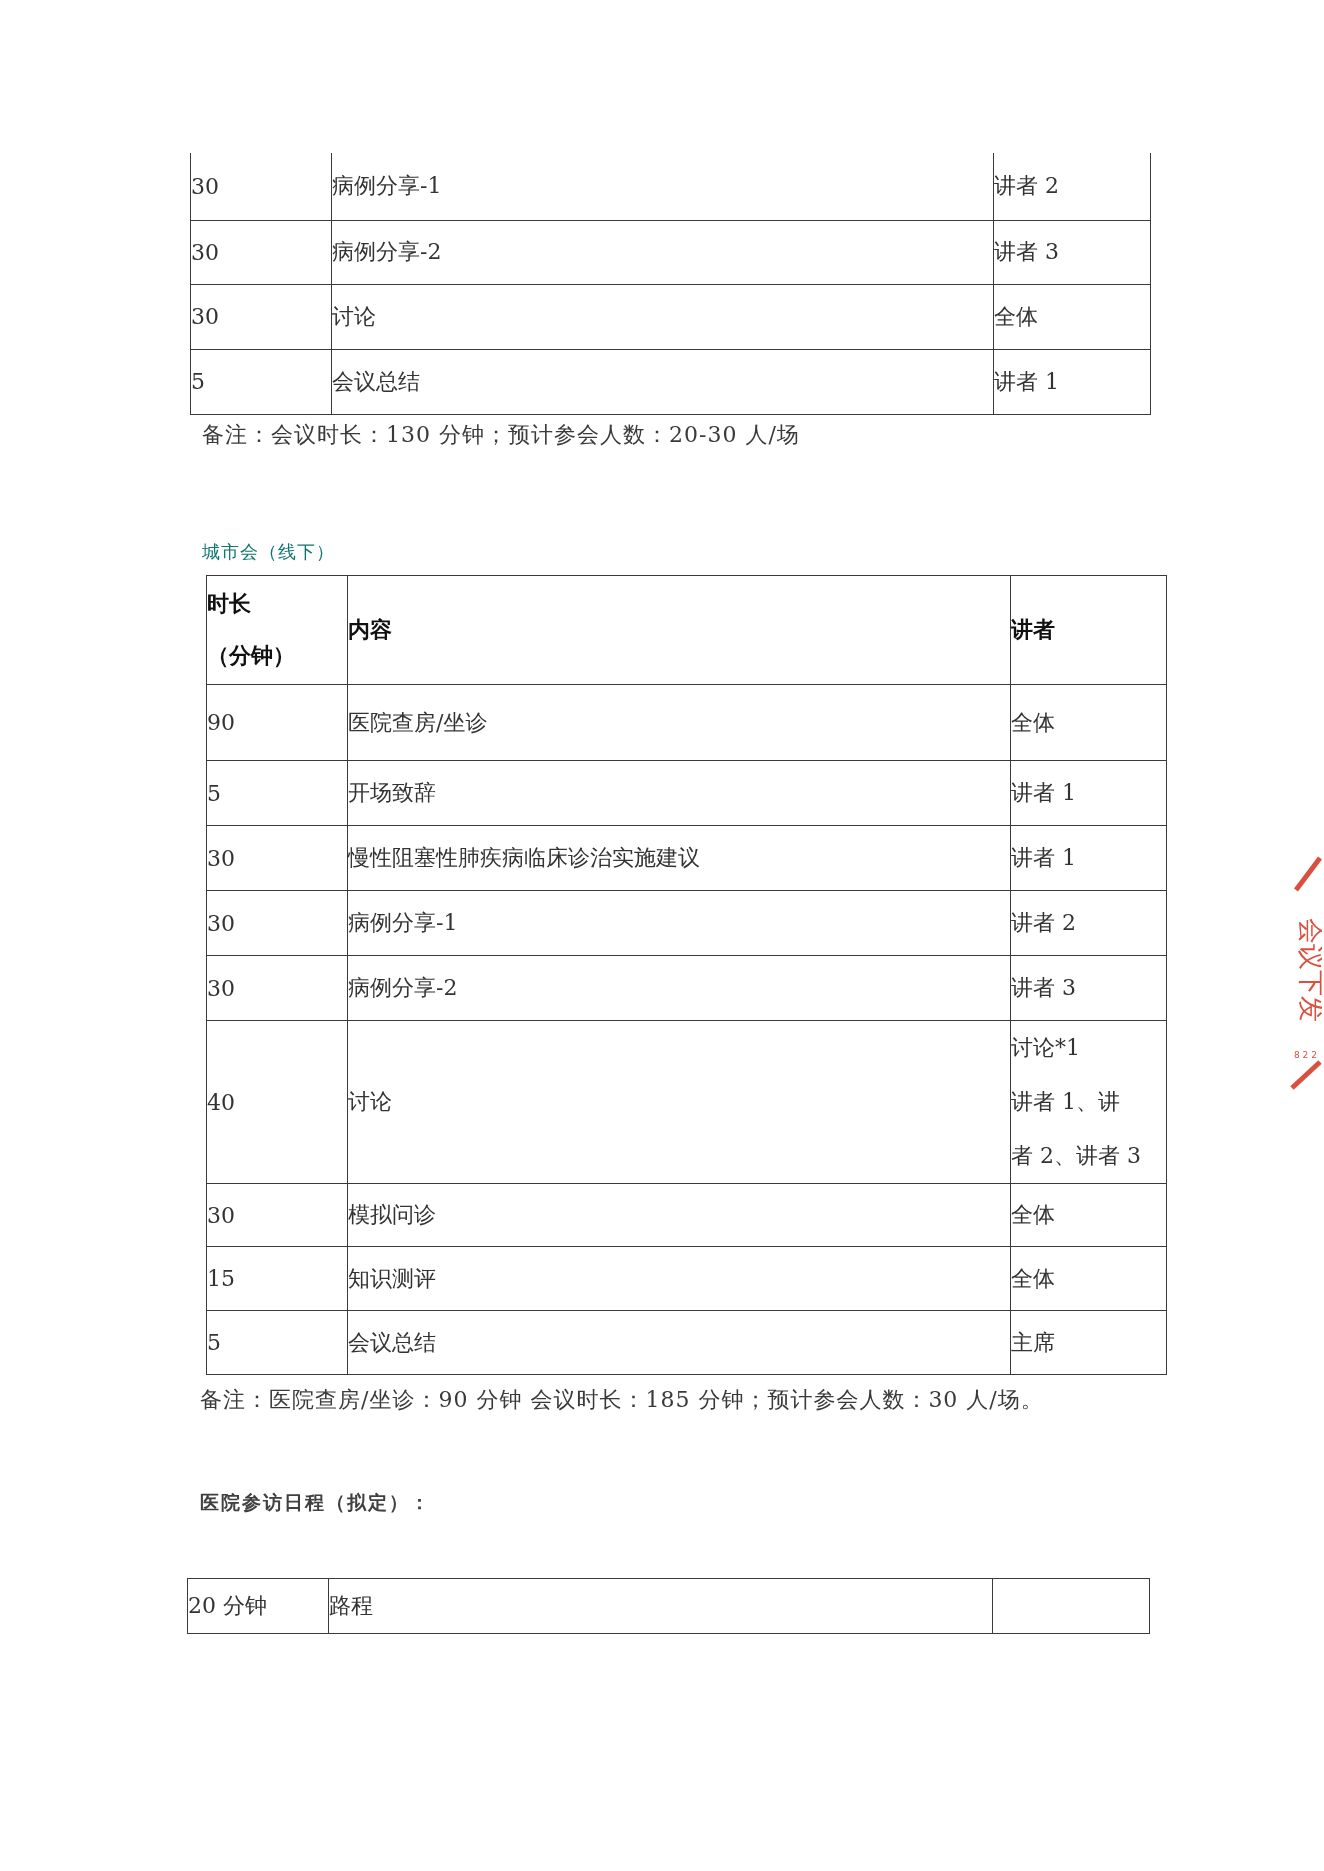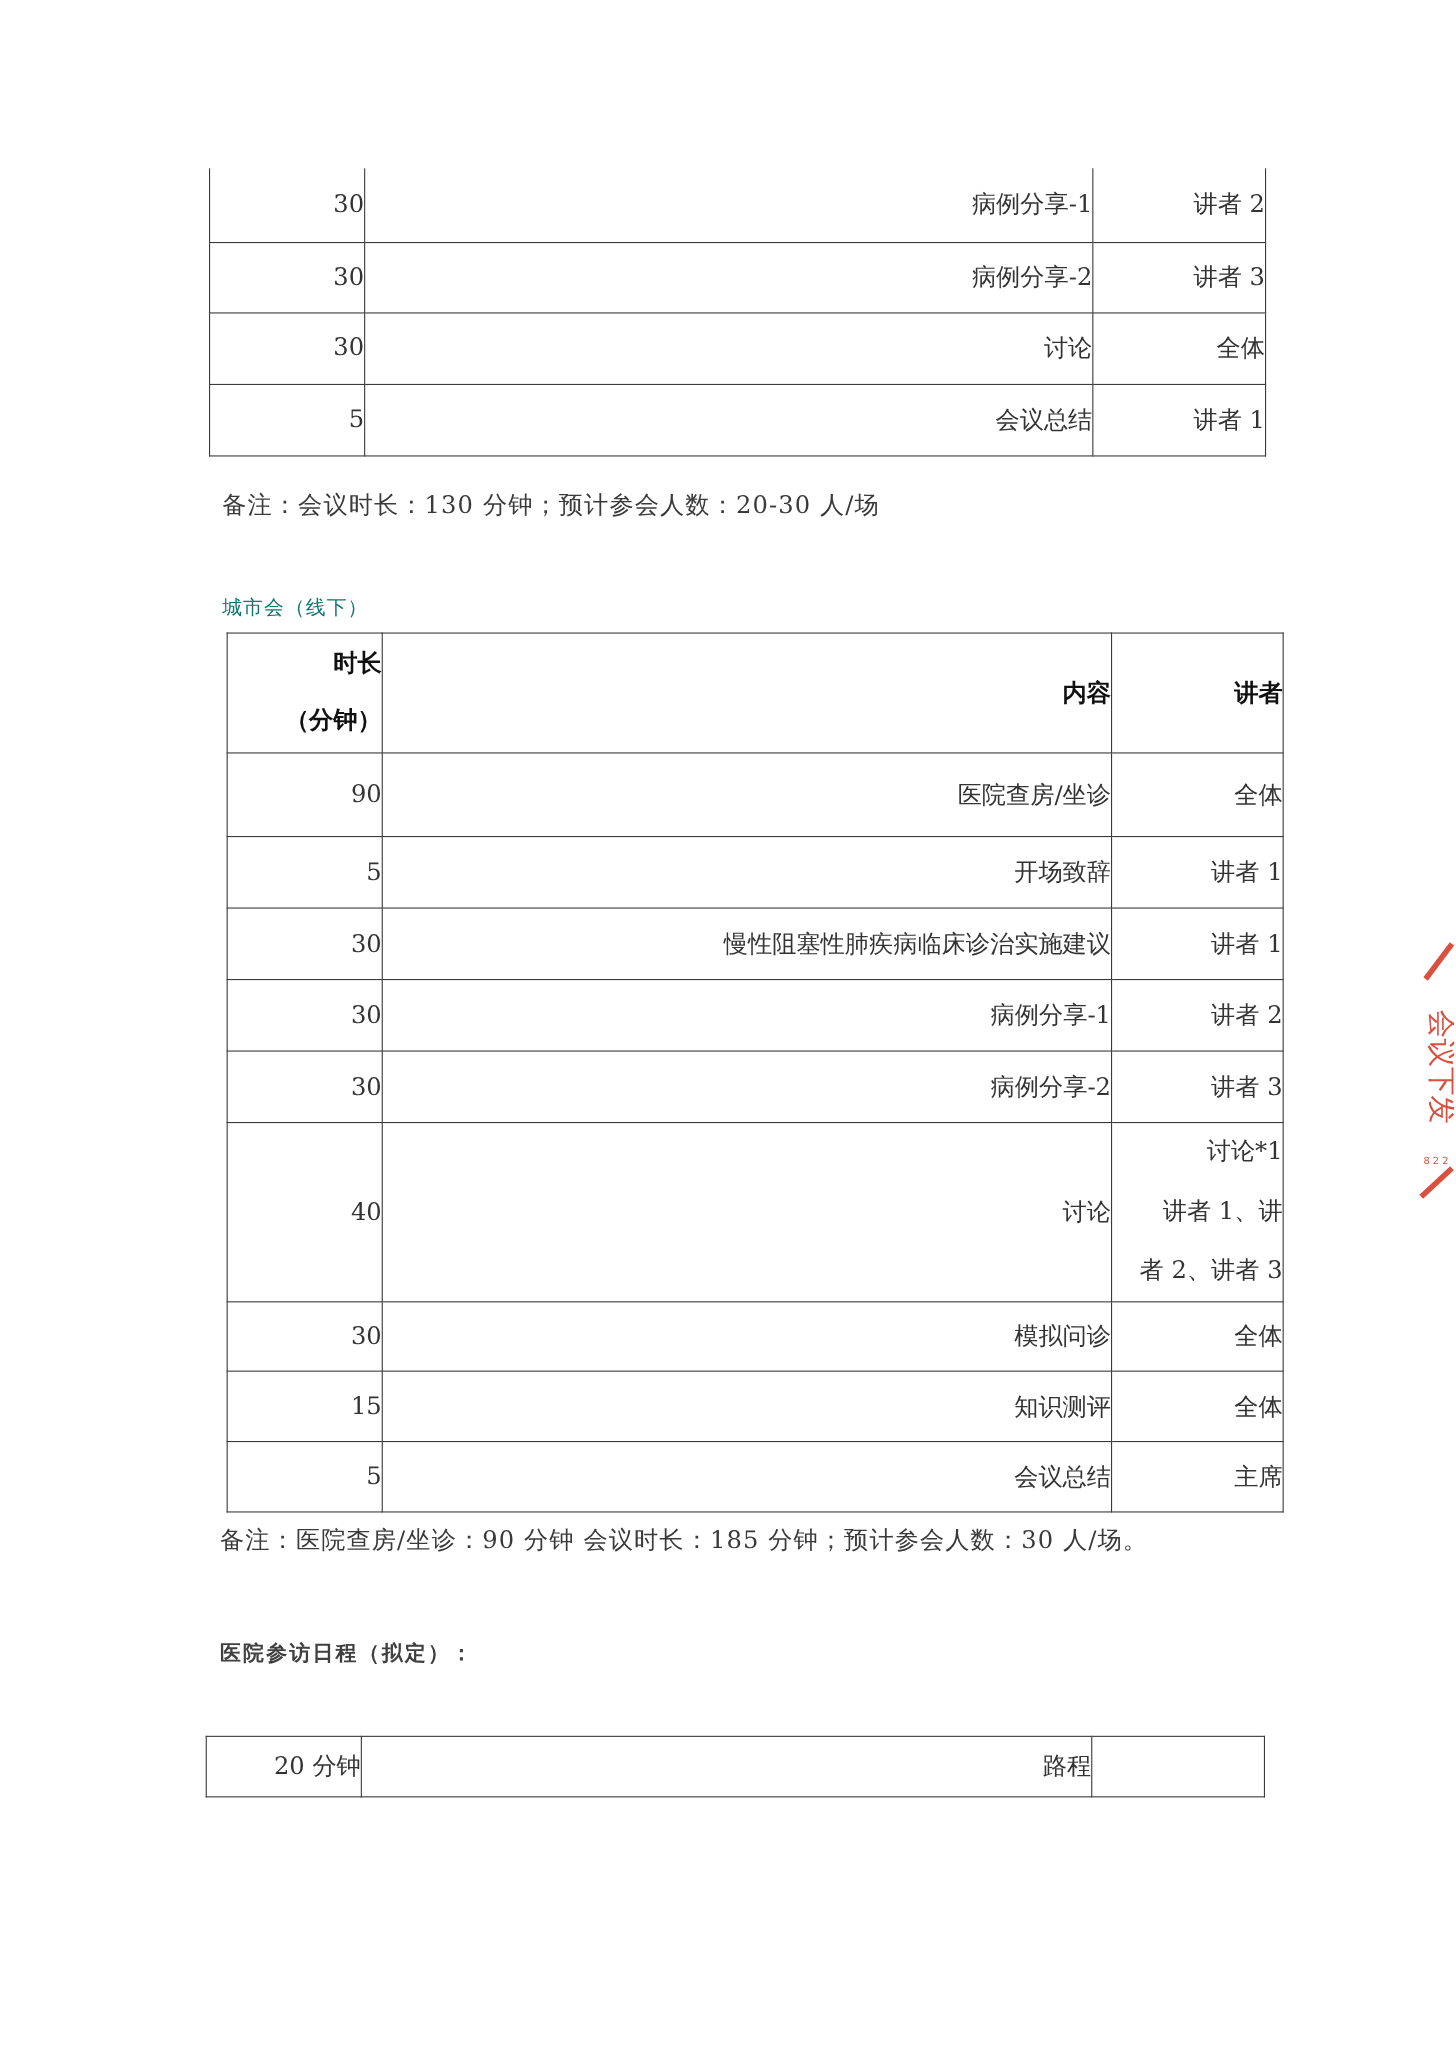--- a/index.html
+++ b/index.html
@@ -4,21 +4,21 @@
 <style>
   html, body { margin: 0; padding: 0; }
   body {
     width: 1324px; height: 1871px; background: #ffffff; position: relative; overflow: hidden;
     font-family: "DejaVu Serif", "Liberation Serif", serif; color: #2b2b2b;
   }
   .tbl {
     position: absolute; border-collapse: collapse; table-layout: fixed;
   }
   .tbl td {
-    border: 1.5px solid #3a3a3a; text-align: right; vertical-align: middle;
+    border: 1.5px solid #3a3a3a; text-align: left; vertical-align: middle;
     font-size: 22px; padding: 0; color: #333;
   }
   .tbl td.hd { font-weight: bold; color: #111; font-family: "DejaVu Sans", sans-serif; font-size: 22px; }
   .tbl-top td { border-top: none; }
   .note {
     position: absolute; font-size: 22px; color: #3a3a3a; white-space: nowrap; letter-spacing: 1px;
   }
   .caption { position: absolute; font-size: 18px; color: #0f766e; letter-spacing: 1px; }
   .section-title {
     position: absolute; font-size: 19px; font-weight: bold; color: #404040;
@@ -55,21 +55,21 @@
     <td>全体</td>
   </tr>
   <tr style="height:65px">
     <td>5</td>
     <td>会议总结</td>
     <td>讲者 1</td>
   </tr>
 </tbody>
   </table>
 
-<div class="note" style="left:202px; top:444px;">备注：会议时长：130 分钟；预计参会人数：20-30 人/场</div>
+<div class="note" style="left:202px; top:420px;">备注：会议时长：130 分钟；预计参会人数：20-30 人/场</div>
 
 <div class="caption" style="left:202px; top:540px;">城市会（线下）</div>
 
 <table class="tbl" style="left:206px; top:575px; width:960px;">
   <colgroup>
       <col style="width:141px">
       <col style="width:663px">
       <col style="width:156px">
     </colgroup>
   <tbody>

